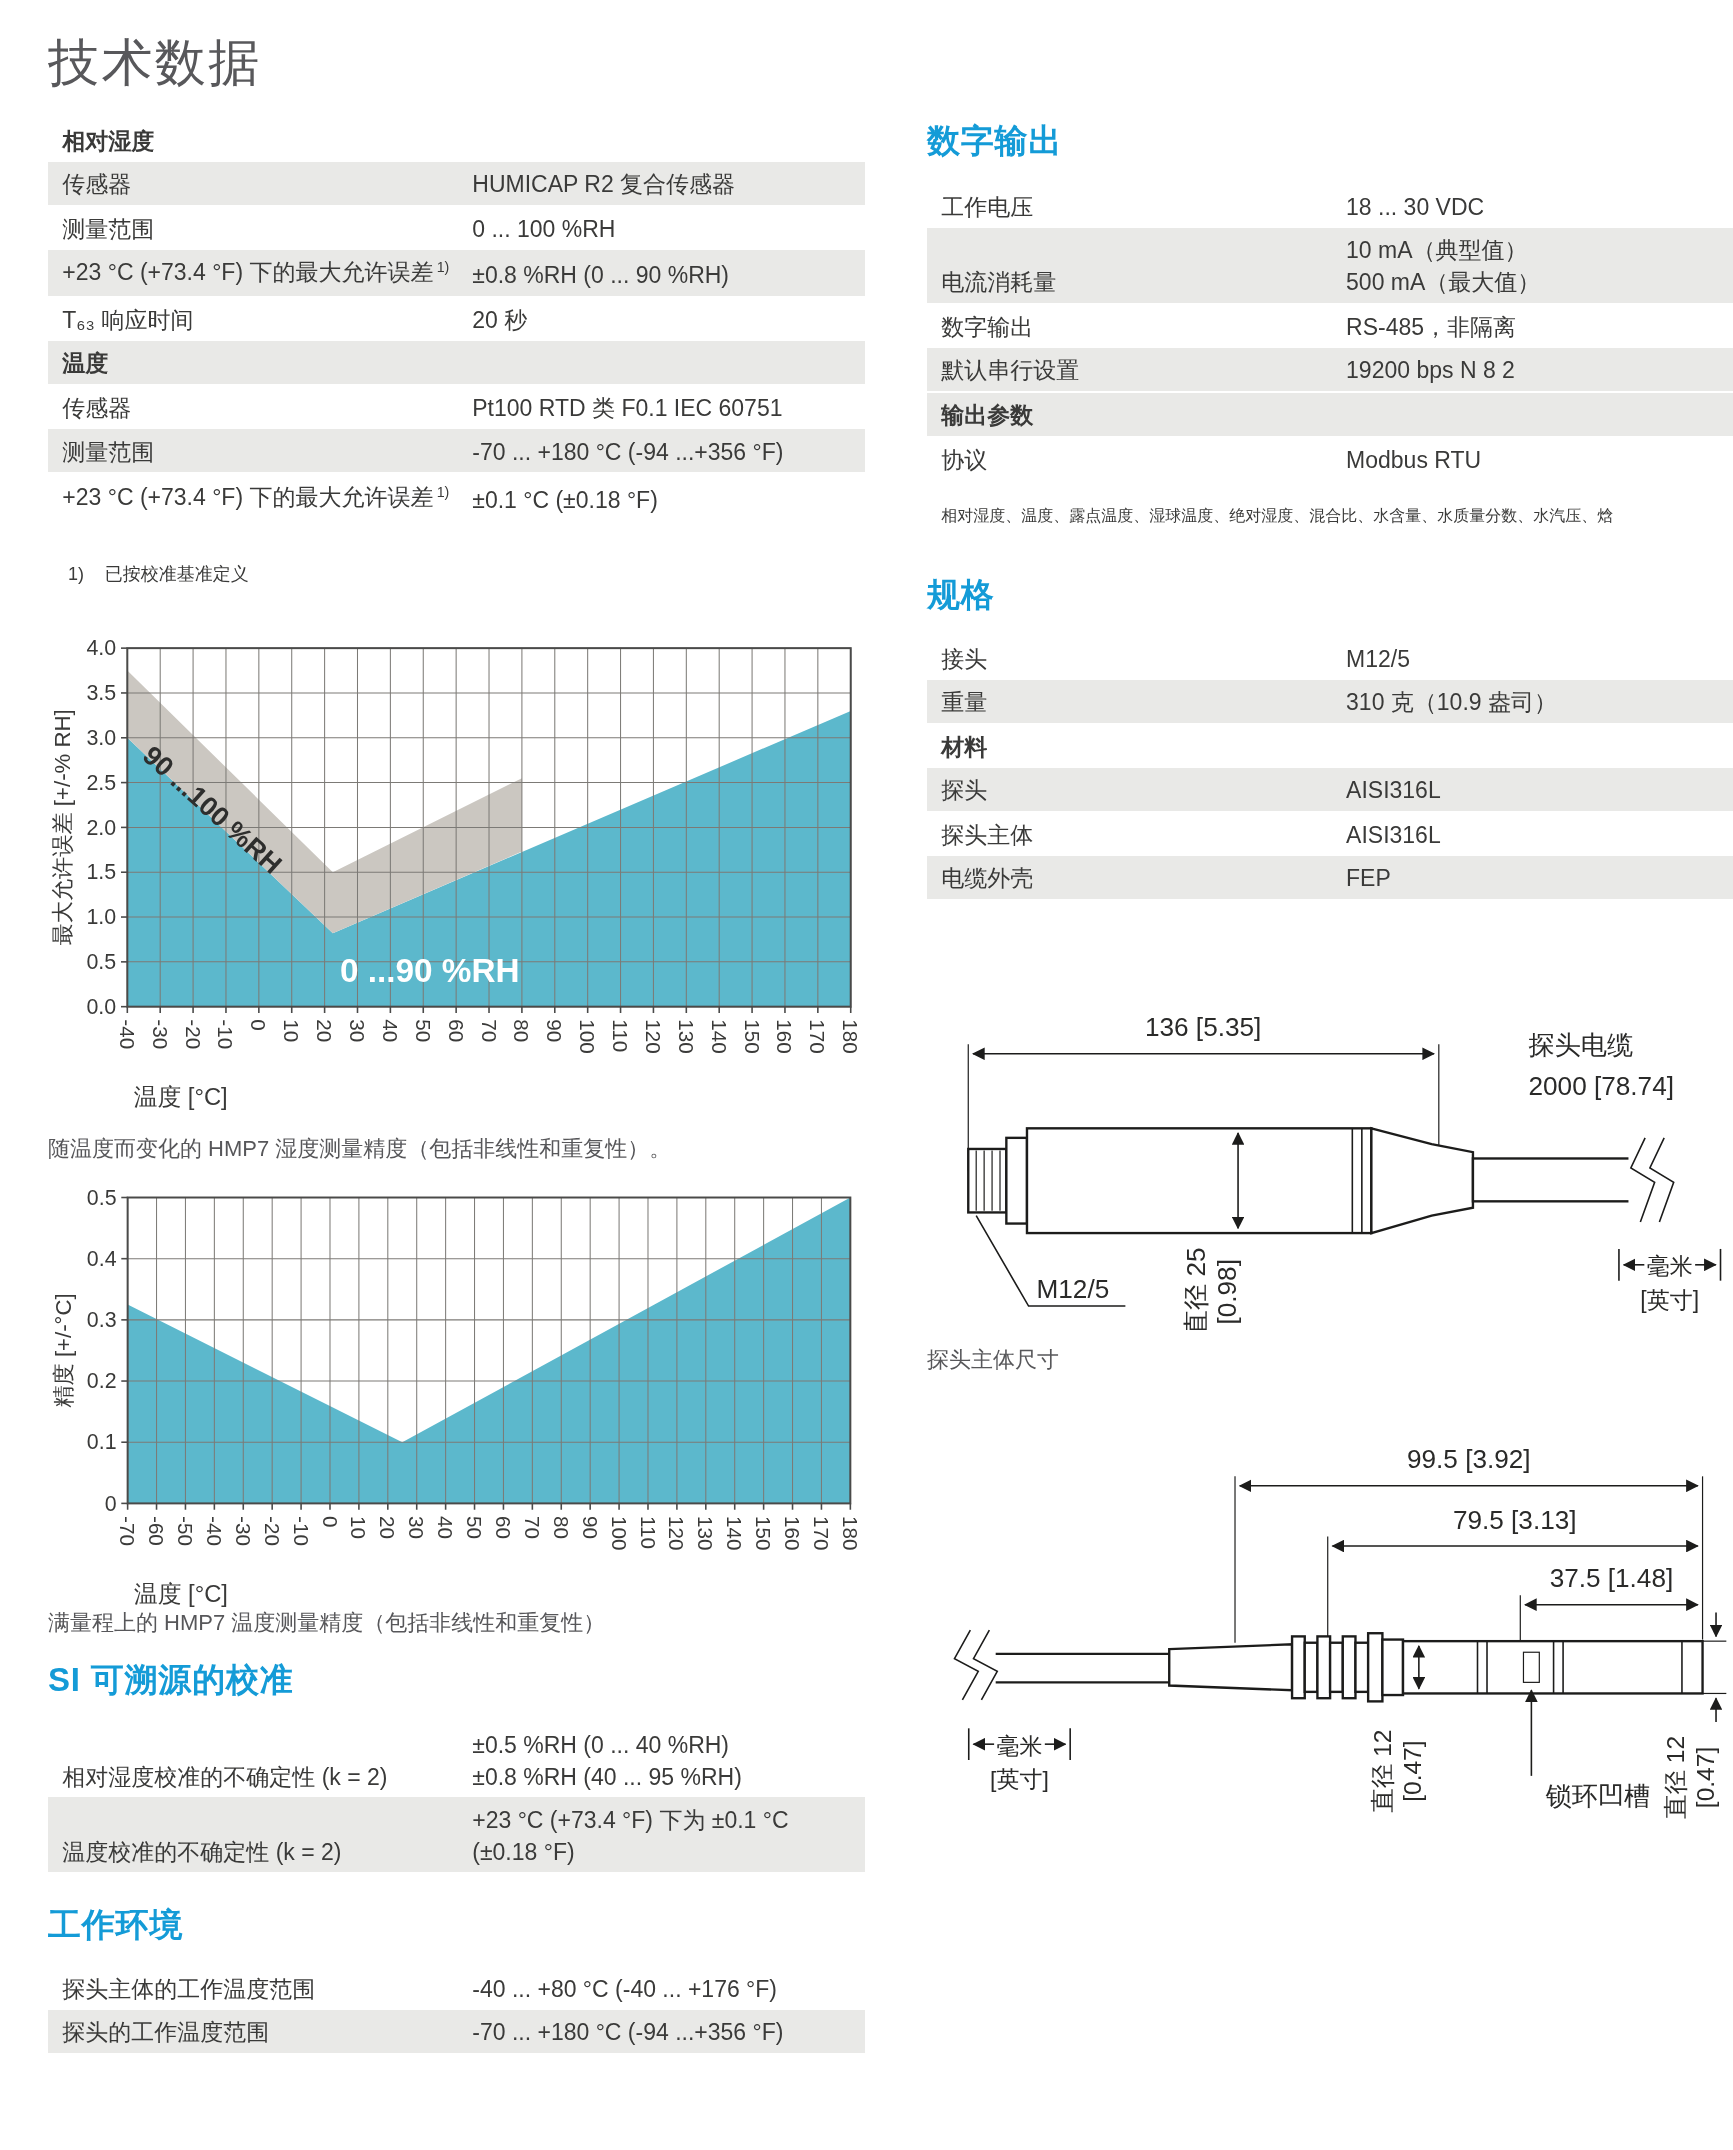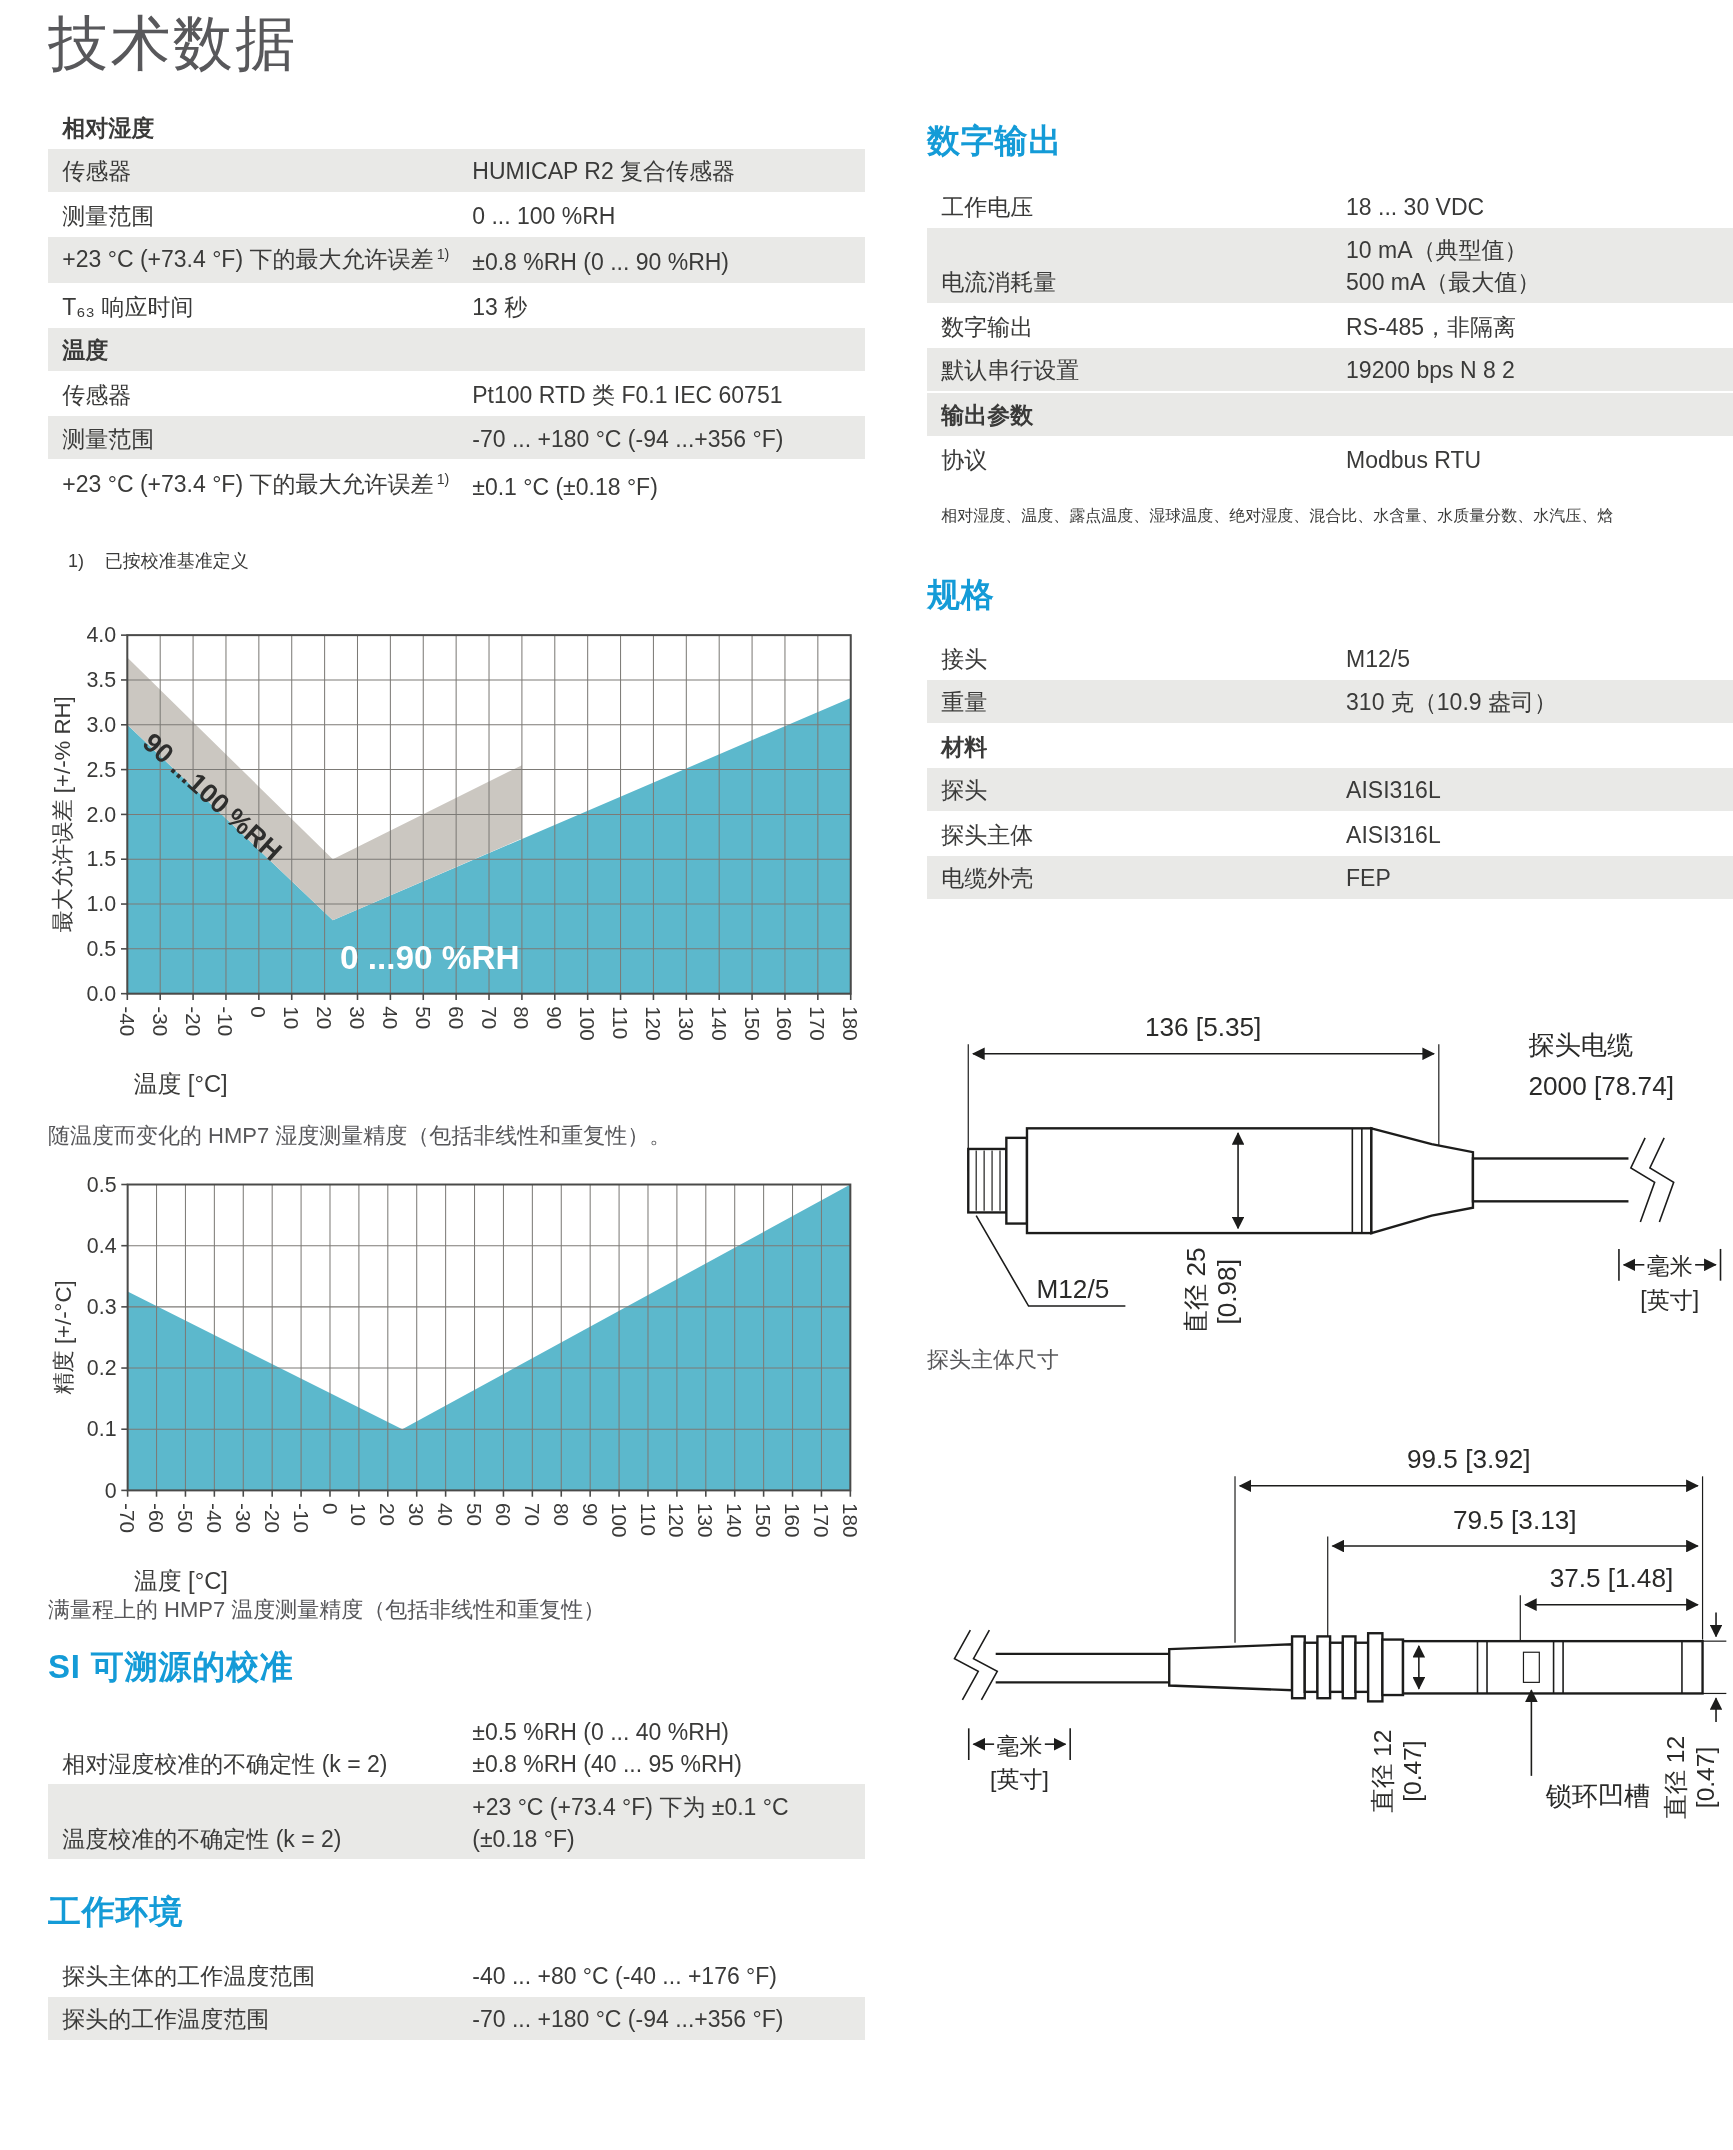--- a/index.html
+++ b/index.html
@@ -6,21 +6,21 @@
     --accent:#149BD7; --text:#3A3A39; --caption:#57575A; --shade:#E9E9E7;
   }
   html,body{margin:0;padding:0;}
   body{
     width:1733px;height:2151px;overflow:hidden;position:relative;background:#fff;
     font-family:"Liberation Sans","DejaVu Sans",sans-serif;color:var(--text);
   }
   .col{position:absolute;top:0;}
   .col-left{left:48px;width:817px;}
   .col-right{left:927px;width:807px;}
-  .page-title{font-size:60px;font-weight:500;color:#58585B;letter-spacing:2.4px;margin:4px 0 0 0;}
+  .page-title{font-size:51px;font-weight:500;color:#58585B;letter-spacing:2.4px;margin:29px 0 0 0;}
   h2.sec{color:var(--accent);font-size:33px;font-weight:700;margin:0;letter-spacing:0.8px;}
   .spec-table{width:100%;}
   .trow{display:flex;min-height:40px;padding:6.3px 14.3px 4.8px 14.3px;box-sizing:border-box;align-items:flex-end;font-size:23px;line-height:32px;}
   .trow.shaded{background:var(--shade);border-bottom:2.4px solid #fff;}
   .trow.thead .tlabel{font-weight:700;}
   .tlabel{flex:0 0 52%;padding-right:16px;box-sizing:border-box;}
   .tvalue{flex:1;white-space:pre-line;}
   .sup{font-size:0.62em;position:relative;top:-0.55em;margin-left:3.2px;}
   .footnote{font-size:18px;color:var(--text);white-space:pre;}
   .footnote .fn-marker{margin-right:20.6px;}
@@ -50,21 +50,21 @@
       <div class="trow">
         <div class="tlabel"><span>测量范围</span></div>
         <div class="tvalue">0 ... 100 %RH</div>
       </div>
       <div class="trow shaded">
         <div class="tlabel"><span>+23 °C (+73.4 °F) 下的最大允许误差</span><span class="sup">1)</span></div>
         <div class="tvalue">±0.8 %RH (0 ... 90 %RH)</div>
       </div>
       <div class="trow">
         <div class="tlabel"><span>T₆₃ 响应时间</span></div>
-        <div class="tvalue">13 秒</div>
+        <div class="tvalue">20 秒</div>
       </div>
       <div class="trow shaded thead">
         <div class="tlabel"><span>温度</span></div>
         <div class="tvalue"></div>
       </div>
       <div class="trow">
         <div class="tlabel"><span>传感器</span></div>
         <div class="tvalue">Pt100 RTD 类 F0.1 IEC 60751</div>
       </div>
       <div class="trow shaded">

